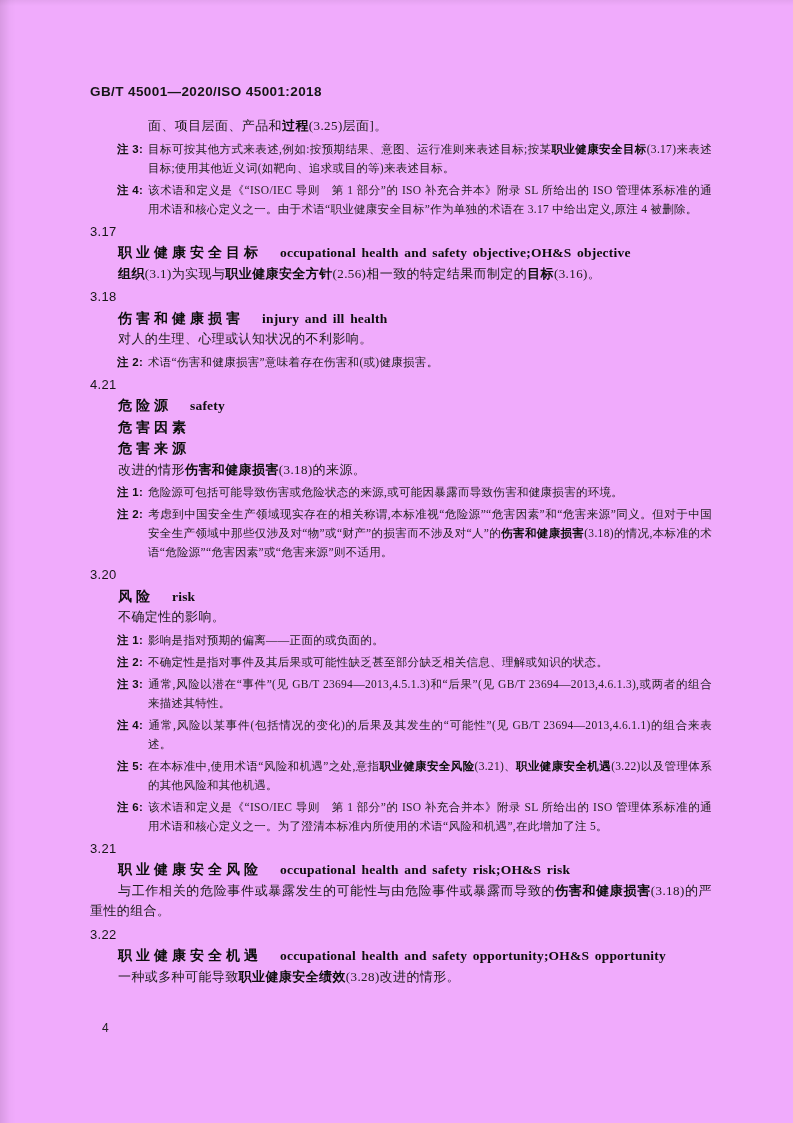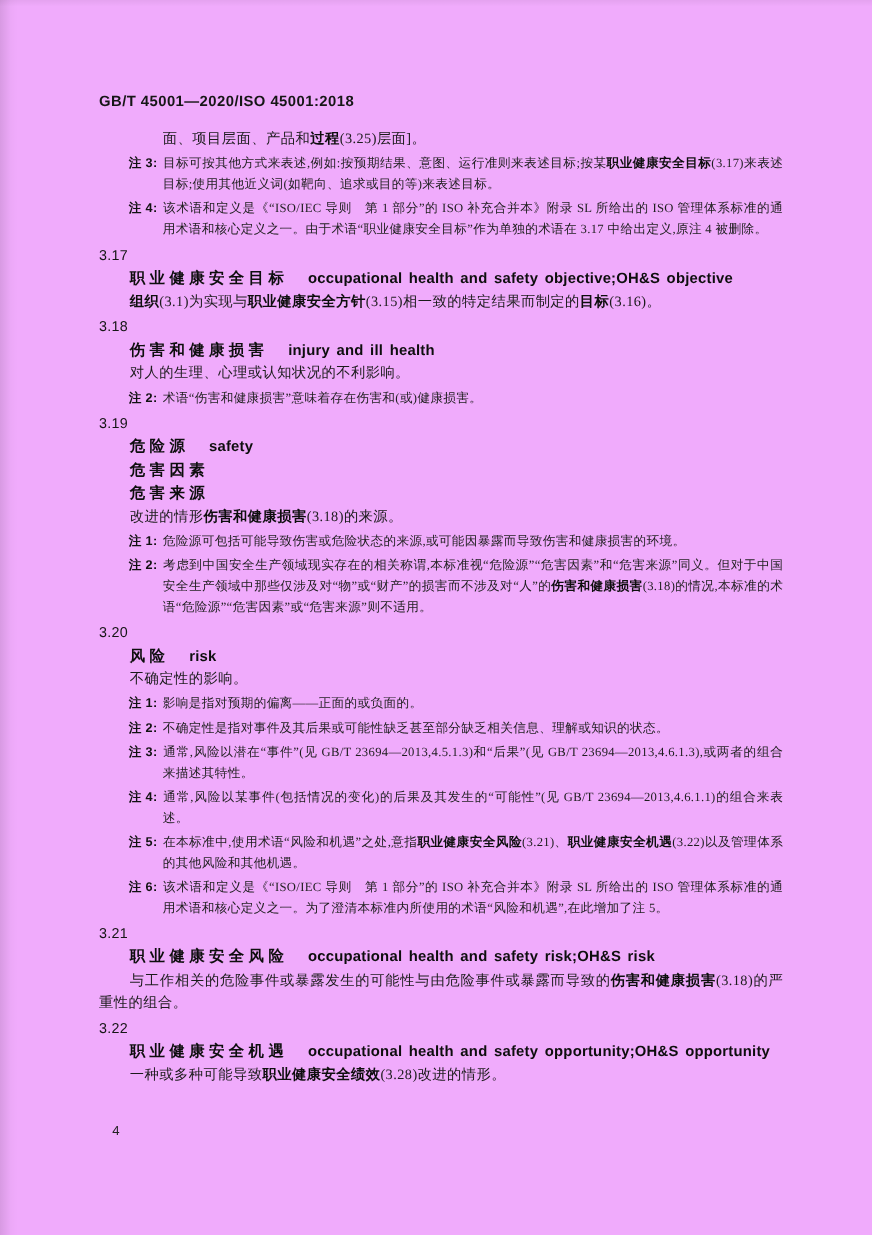--- a/index.html
+++ b/index.html
@@ -33,21 +33,21 @@
   
   .cont,.def,.term,.secnum{font-size:13px;line-height:20.5px;margin:0;}
   .cont{margin-left:58px;letter-spacing:0.4px;text-align:justify;}
   .def{text-indent:28px;letter-spacing:0.4px;text-align:justify;}
   .term{margin-left:28px;white-space:nowrap;}
   .term-zh{
     font-family:"Liberation Sans","DejaVu Sans",sans-serif;
     font-weight:700;font-size:14px;letter-spacing:4px;color:#0e0e0e;
   }
   .term-en{
-    font-family:Liberation Sans, sans-serif;
+    font-family:Liberation Serif, serif;
     font-weight:700;font-size:13.5px;margin-left:18px;letter-spacing:0.2px;color:#0e0e0e;
     word-spacing:2px;
   }
   .secnum{
     font-family:"Liberation Sans","DejaVu Sans",sans-serif;
     font-size:13px;margin-top:3px;letter-spacing:0.3px;color:#161616;
   }
   .note{
     font-size:11.5px;line-height:19px;margin:3px 0 3px 27px;
     padding-left:31px;text-indent:-31px;
@@ -76,26 +76,26 @@
   <div class="scan-edge-top"></div>
 
   <div class="doc-header">GB/T 45001—2020/ISO 45001:2018</div>
 
   <div class="content">
       <div class="cont"><span>面、项目层面、产品和</span><span class="b">过程</span><span>(3.25)层面]。</span></div>
       <div class="note"><span class="note-label">注 3:</span><span>目标可按其他方式来表述,例如:按预期结果、意图、运行准则来表述目标;按某</span><span class="b">职业健康安全目标</span><span>(3.17)来表述目标;使用其他近义词(如靶向、追求或目的等)来表述目标。</span></div>
       <div class="note"><span class="note-label">注 4:</span><span>该术语和定义是《“ISO/IEC 导则　第 1 部分”的 ISO 补充合并本》附录 SL 所给出的 ISO 管理体系标准的通用术语和核心定义之一。由于术语“职业健康安全目标”作为单独的术语在 3.17 中给出定义,原注 4 被删除。</span></div>
       <div class="secnum">3.17</div>
       <div class="term"><span class="term-zh">职业健康安全目标</span><span class="term-en">occupational health and safety objective;OH&amp;S objective</span></div>
-      <div class="def"><span class="b">组织</span><span>(3.1)为实现与</span><span class="b">职业健康安全方针</span><span>(3.15)相一致的特定结果而制定的</span><span class="b">目标</span><span>(3.16)。</span></div>
+      <div class="def"><span class="b">组织</span><span>(3.1)为实现与</span><span class="b">职业健康安全方针</span><span>(2.56)相一致的特定结果而制定的</span><span class="b">目标</span><span>(3.16)。</span></div>
       <div class="secnum">3.18</div>
       <div class="term"><span class="term-zh">伤害和健康损害</span><span class="term-en">injury and ill health</span></div>
       <div class="def"><span>对人的生理、心理或认知状况的不利影响。</span></div>
       <div class="note"><span class="note-label">注 2:</span><span>术语“伤害和健康损害”意味着存在伤害和(或)健康损害。</span></div>
-      <div class="secnum">3.19</div>
+      <div class="secnum">4.21</div>
       <div class="term"><span class="term-zh">危险源</span><span class="term-en">safety</span></div>
       <div class="term"><span class="term-zh">危害因素</span></div>
       <div class="term"><span class="term-zh">危害来源</span></div>
       <div class="def"><span>改进的情形</span><span class="b">伤害和健康损害</span><span>(3.18)的来源。</span></div>
       <div class="note"><span class="note-label">注 1:</span><span>危险源可包括可能导致伤害或危险状态的来源,或可能因暴露而导致伤害和健康损害的环境。</span></div>
       <div class="note"><span class="note-label">注 2:</span><span>考虑到中国安全生产领域现实存在的相关称谓,本标准视“危险源”“危害因素”和“危害来源”同义。但对于中国安全生产领域中那些仅涉及对“物”或“财产”的损害而不涉及对“人”的</span><span class="b">伤害和健康损害</span><span>(3.18)的情况,本标准的术语“危险源”“危害因素”或“危害来源”则不适用。</span></div>
       <div class="secnum">3.20</div>
       <div class="term"><span class="term-zh">风险</span><span class="term-en">risk</span></div>
       <div class="def"><span>不确定性的影响。</span></div>
       <div class="note"><span class="note-label">注 1:</span><span>影响是指对预期的偏离——正面的或负面的。</span></div>

